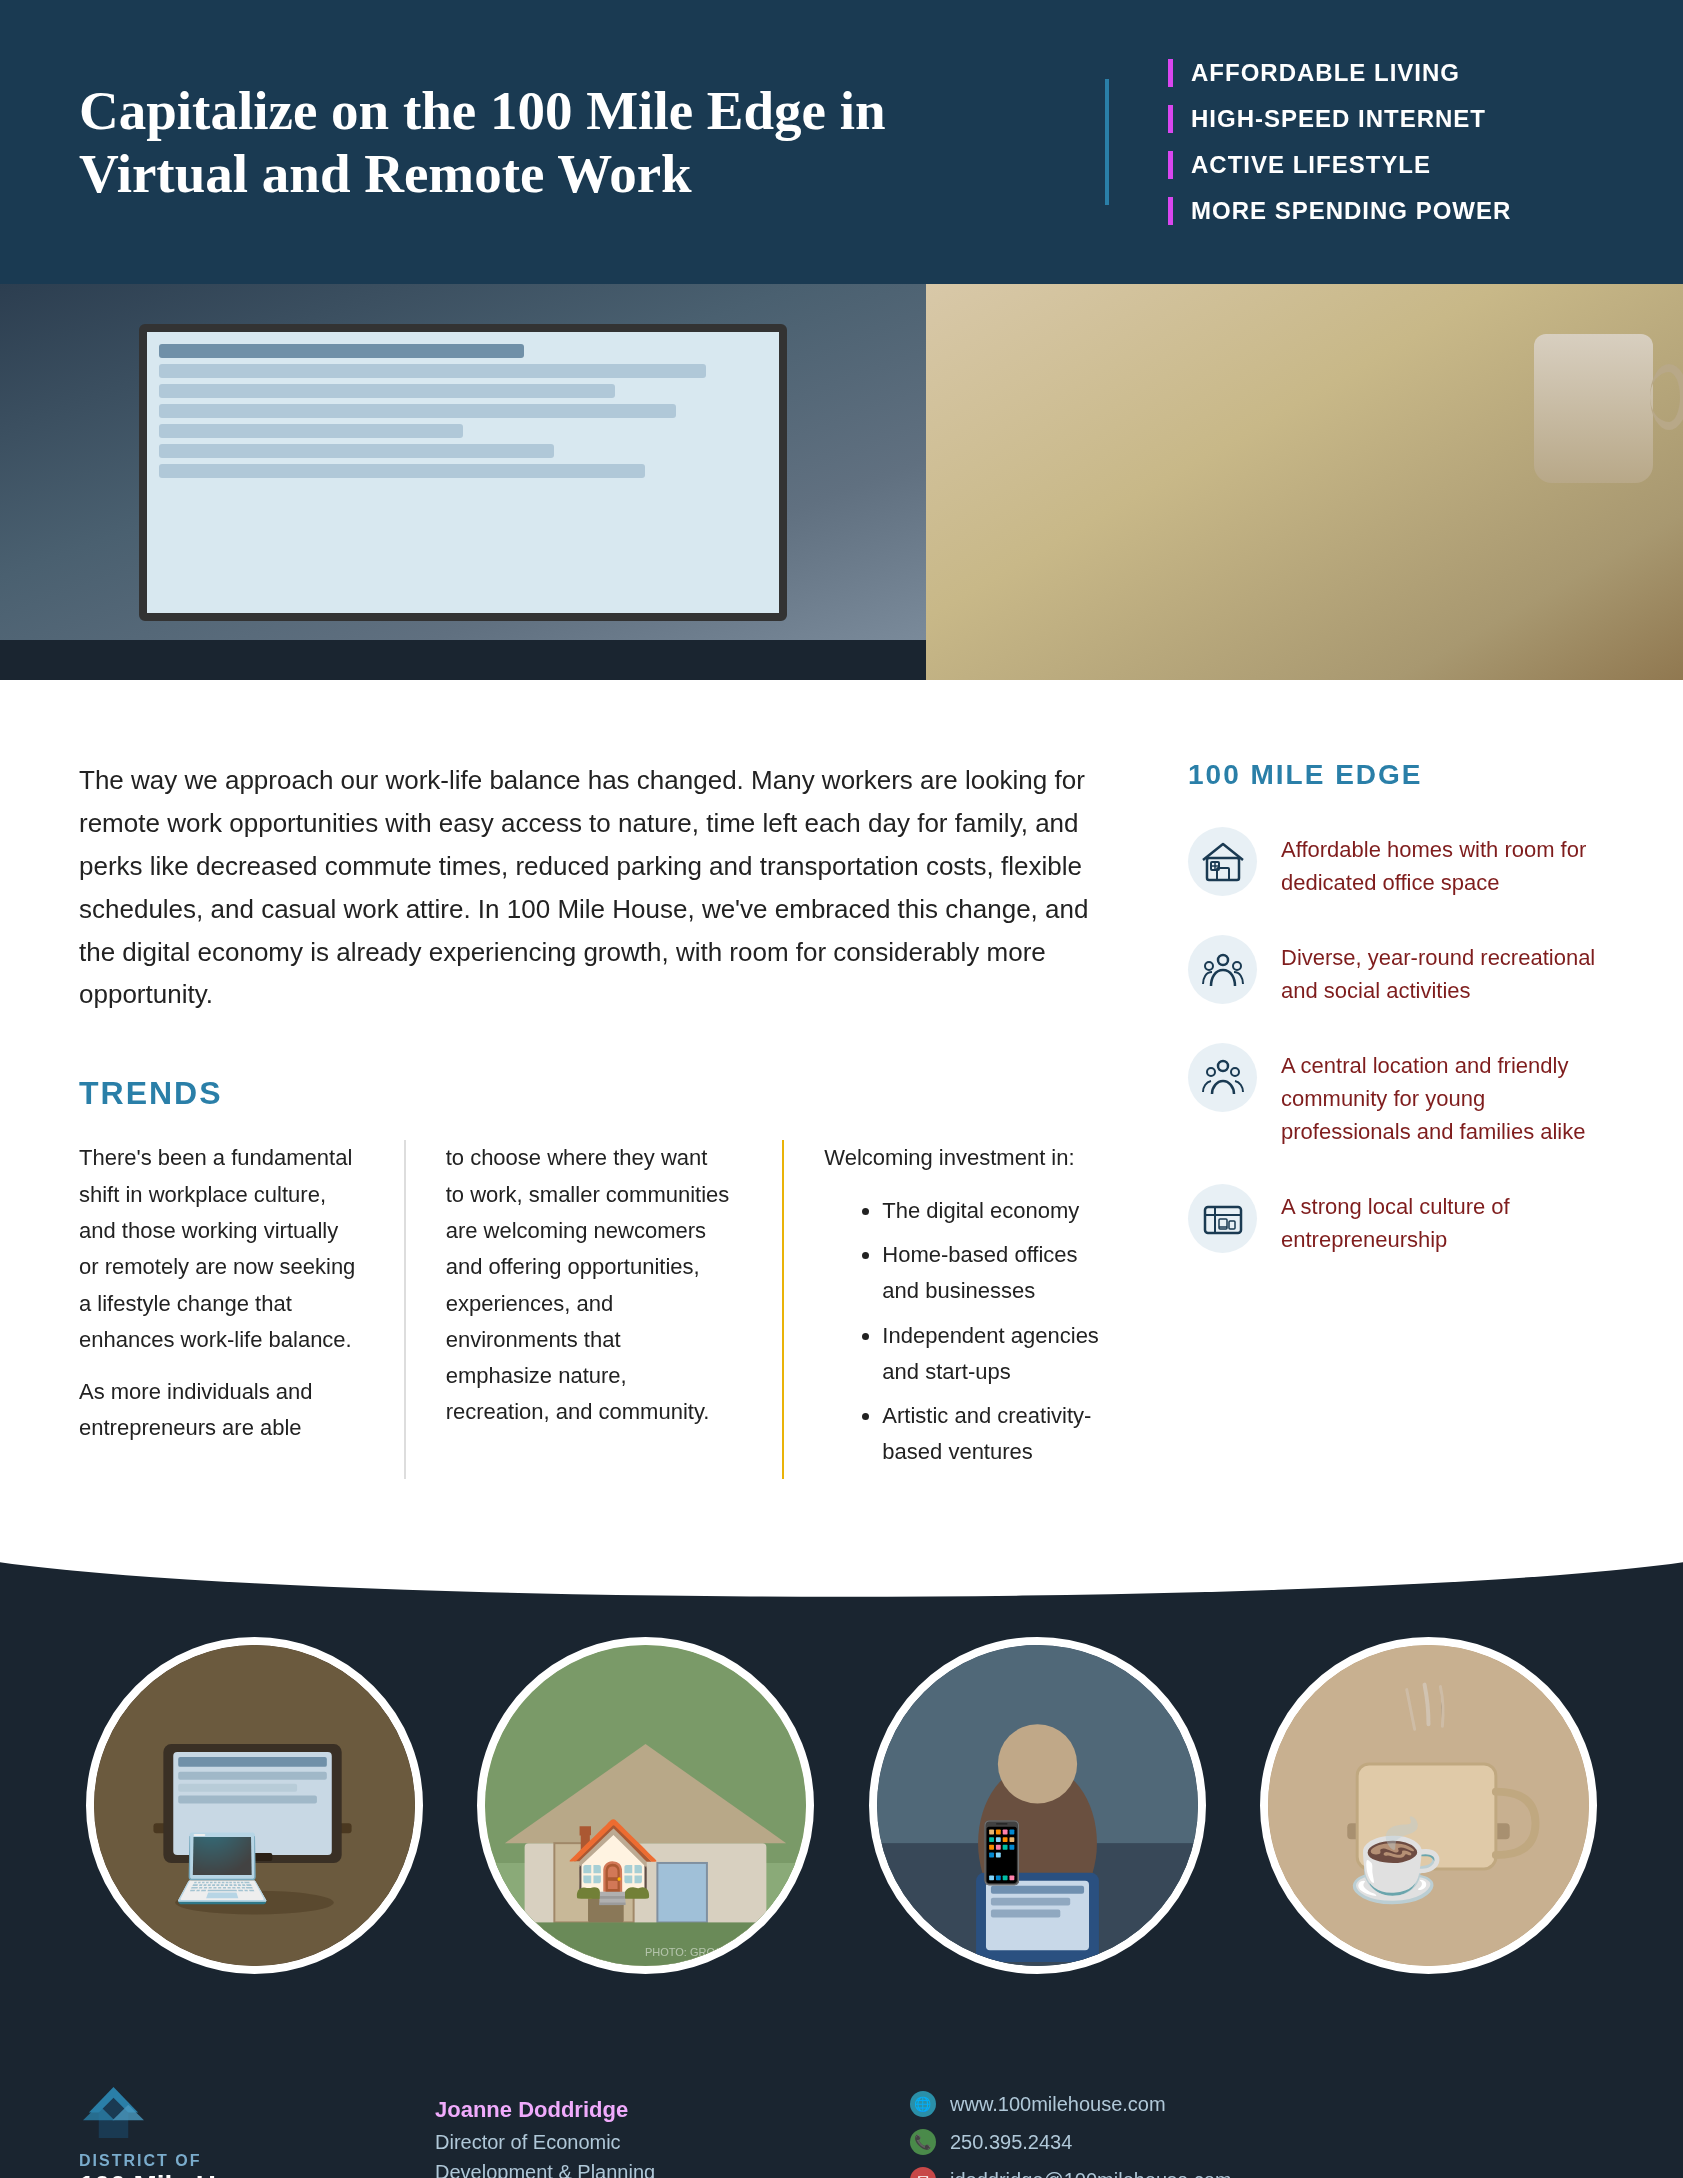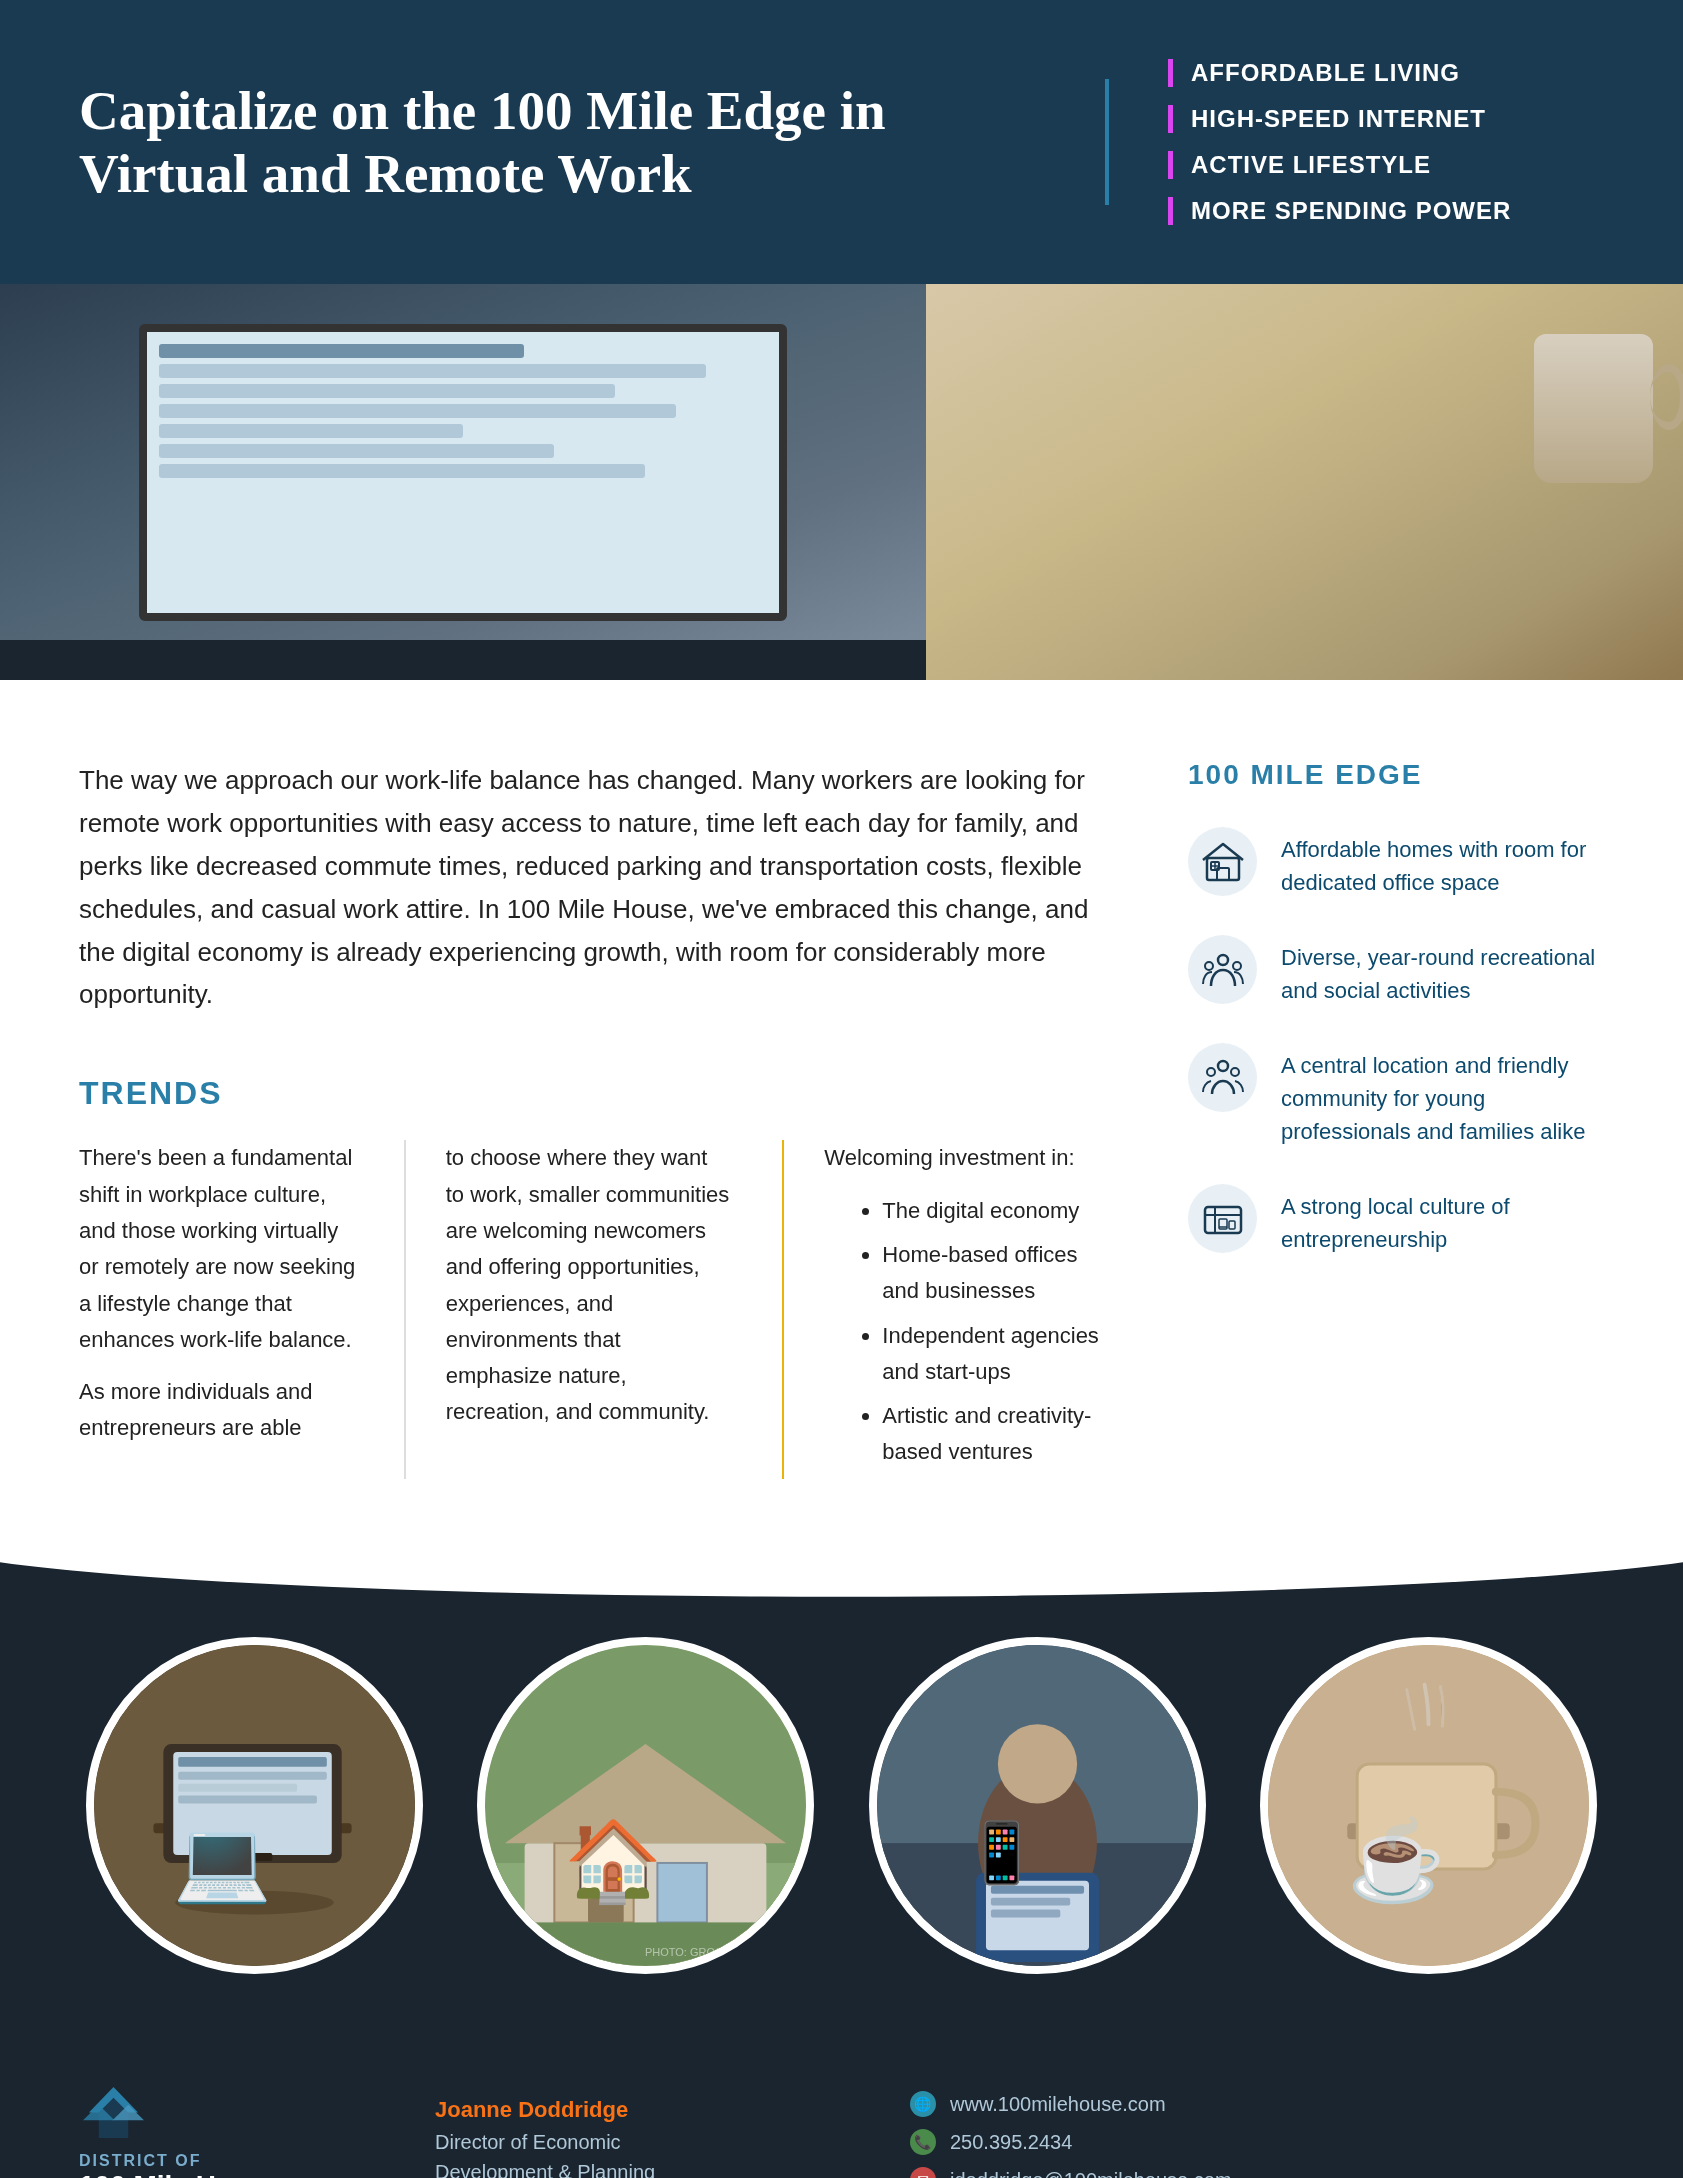--- a/index.html
+++ b/index.html
@@ -212,21 +212,21 @@
       border-radius: 50%;
       display: flex;
       align-items: center;
       justify-content: center;
       font-size: 30px;
       color: #1a3a52;
     }
     .edge-text {
       font-size: 22px;
       line-height: 1.5;
-      color: #0c4a6e;
+      color: #7f1d1d;
       padding-top: 6px;
     }
 
     
     .dark-section {
       background: #1a2530;
       padding: 79px 79px 59px;
       display: flex;
       align-items: flex-end;
       justify-content: space-around;
@@ -332,21 +332,21 @@
     }
     .logo-name {
       color: #fff;
       font-size: 28px;
       font-weight: 900;
     }
     .footer-contact {
       flex: 0 0 396px;
     }
     .footer-contact .contact-name {
-      color: #f97316;
+      color: #f0abfc;
       font-size: 22px;
       font-weight: 700;
       margin-bottom: 4px;
     }
     .footer-contact .contact-title {
       color: #b0c8d8;
       font-size: 20px;
       line-height: 1.5;
     }
     .footer-links {

